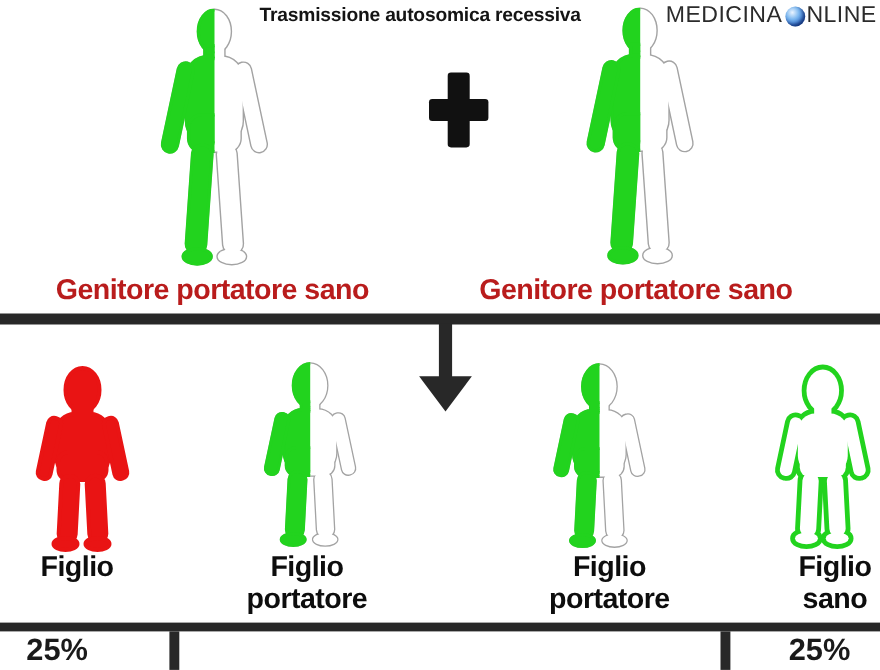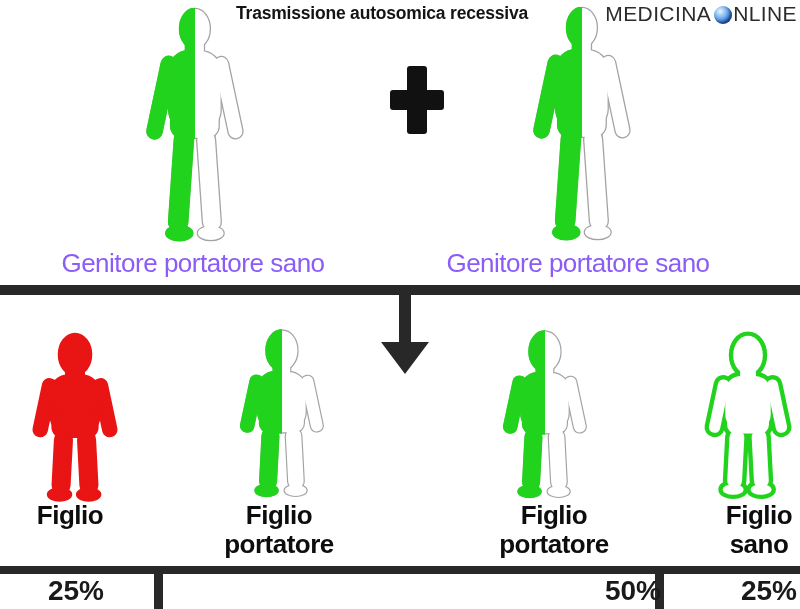--- a/index.html
+++ b/index.html
@@ -12,41 +12,41 @@
   .logo { right:3px; top:2px; display:flex; align-items:center; font-size:21px;
           font-weight:400; color:#2b2b2b; letter-spacing:0.4px; white-space:nowrap;justify-content:space-between; }
   .globe { width:18px; height:18px; border-radius:50%; display:inline-block; margin:2px 1px 0 3px;
            background: radial-gradient(circle at 35% 30%, #eaf4ff 0%, #7db8f0 35%, #2f6fce 70%, #14408f 100%);
            box-shadow: inset -2px -2px 3px rgba(0,0,40,.45); }
 
   .plus { left:390px; top:66px; width:54px; height:68px; }
   .plus .v { position:absolute; left:17px; top:0; width:20px; height:68px; background:#111; border-radius:3px; }
   .plus .h { position:absolute; left:0; top:24px; width:54px; height:20px; background:#111; border-radius:3px; }
 
-  .parent-label { top:248px; width:354px; text-align:center; font-size:26px; font-weight:normal;
-                  color:#8b5cf6; letter-spacing:-0.5px; white-space:nowrap; }
+  .parent-label { top:248px; width:354px; text-align:center; font-size:26px; font-weight:bold;
+                  color:#b91c1c; letter-spacing:-0.5px; white-space:nowrap; }
   .pl-left { left:16px; } .pl-right { left:401px; }
 
   .bar1 { left:0; top:285px; width:800px; height:10px; background:#282828; }
   .arrow-stem { left:399px; top:294px; width:12px; height:50px; background:#282828; }
   .arrow-head { left:381px; top:342px; width:0; height:0;
                 border-left:24px solid transparent; border-right:24px solid transparent;
                 border-top:32px solid #282828; }
 
   .child-label { top:501px; text-align:center; font-size:26px; font-weight:bold; line-height:29px;
                  color:#0d0d0d; letter-spacing:-0.5px;margin-left:14px; }
   .cl-1 { left:0px;   width:112px; }
   .cl-2 { left:190px; width:150px; }
   .cl-3 { left:465px; width:150px; }
   .cl-4 { left:685px; width:120px; }
 
   .bar2 { left:0; top:566px; width:800px; height:8px; background:#282828; }
   .vdiv { top:574px; width:9px; height:35px; background:#282828; }
   .vdiv-1 { left:154px; } .vdiv-2 { left:655px; }
-  .pct { top:575px; text-align:right; font-size:28px; font-weight:bold; color:#1a1a1a; }
+  .pct { top:575px; text-align:center; font-size:28px; font-weight:bold; color:#1a1a1a; }
   .pct-1 { left:0px;   width:104px; }
   .pct-2 { left:163px; width:498px; }
   .pct-3 { left:693px; width:104px; }
 
   
   .o-gray  { fill:#ffffff; stroke:#a3a3a3; stroke-width:2.6; stroke-linejoin:round; }
   .f-white { fill:#ffffff; }
   .f-green { fill:#22d31e; stroke:#22d31e; stroke-width:3; stroke-linejoin:round; }
   .f-red   { fill:#e91414; stroke:#e91414; stroke-width:4; stroke-linejoin:round; }
   .o-green { fill:#ffffff; stroke:#22d31e; stroke-width:10; stroke-linejoin:round; }
@@ -164,16 +164,15 @@
   </div>
   <div class="abs child-label cl-4">
     <div>Figlio</div>
     <div>sano</div>
   </div>
 
   <div class="abs bar2"></div>
   <div class="abs vdiv vdiv-1"></div>
   <div class="abs vdiv vdiv-2"></div>
   <div class="abs pct pct-1">25%</div>
-  <div class="abs pct pct-2">50%</div>
   <div class="abs pct pct-3">25%</div>
 
 </div>
 
 </body></html>

